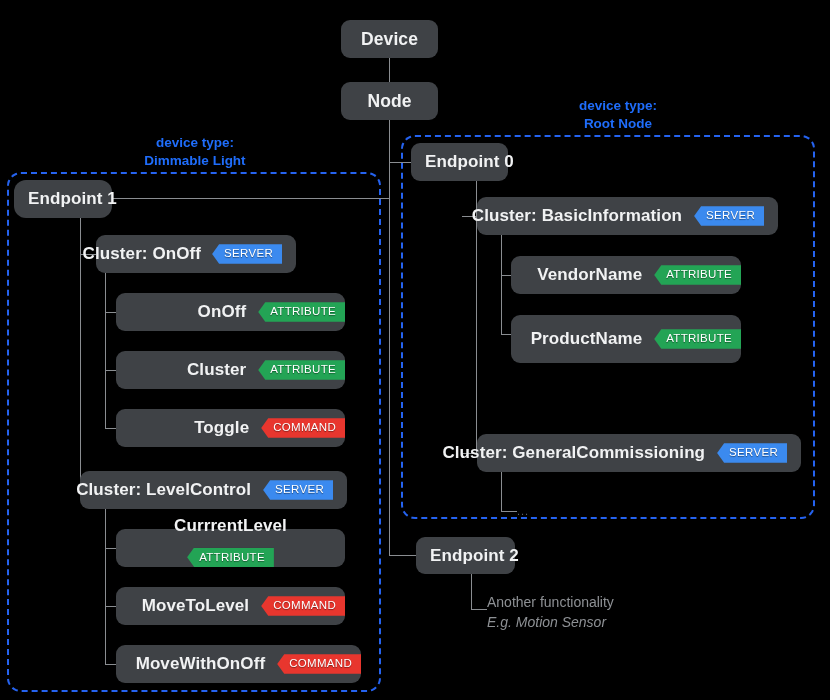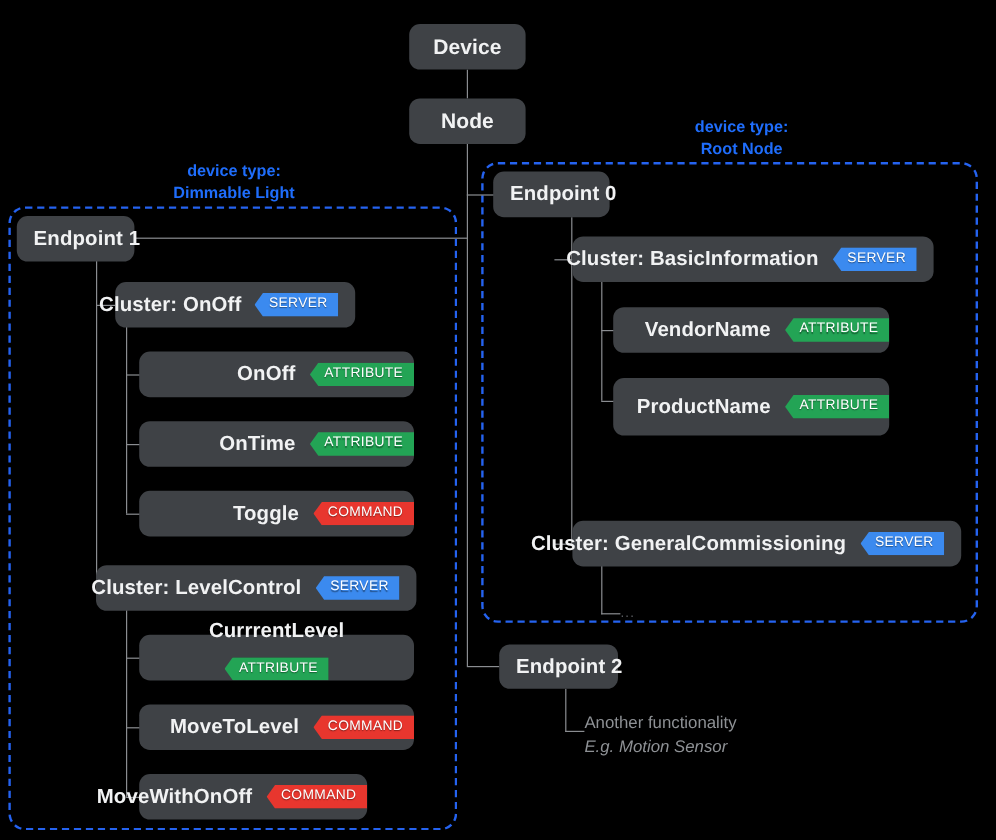--- a/index.html
+++ b/index.html
@@ -172,40 +172,40 @@
   </div>
 
   <div class="box center" style="left:341px; top:82px; width:97px; height:38px;">
     <span class="lbl">Node</span>
   </div>
 
   <div class="box endpoint" style="left:411px; top:143px; width:97px; height:38px;">
     <span class="lbl">Endpoint 0</span>
   </div>
 
-  <div class="box endpoint" style="left:14px; top:180px; width:98px; height:38px;">
+  <div class="box endpoint" style="left:14px; top:180px; width:98px; height:38px;border-radius:12px;">
     <span class="lbl">Endpoint 1</span>
   </div>
 
   <div class="box endpoint" style="left:416px; top:537px; width:99px; height:37px;">
     <span class="lbl">Endpoint 2</span>
   </div>
 
   <div class="box row cluster" style="left:96px; top:235px; width:200px; height:38px;gap:11px;">
     <span class="lbl">Cluster: OnOff</span>
     <span class="badge server">SERVER</span>
   </div>
 
   <div class="box row" style="left:116px; top:293px; width:229px; height:38px;">
     <span class="lbl">OnOff</span>
     <span class="badge attribute">ATTRIBUTE</span>
   </div>
 
   <div class="box row" style="left:116px; top:351px; width:229px; height:38px;">
-    <span class="lbl">OnTime</span>
+    <span class="lbl">Cluster</span>
     <span class="badge attribute">ATTRIBUTE</span>
   </div>
 
   <div class="box row" style="left:116px; top:409px; width:229px; height:38px;">
     <span class="lbl">Toggle</span>
     <span class="badge command">COMMAND</span>
   </div>
 
   <div class="box row cluster" style="left:80px; top:471px; width:267px; height:38px;">
     <span class="lbl">Cluster: LevelControl</span>
@@ -215,21 +215,21 @@
   <div class="box row" style="left:116px; top:529px; width:229px; height:38px;flex-direction:column;">
     <span class="lbl">CurrrentLevel</span>
     <span class="badge attribute">ATTRIBUTE</span>
   </div>
 
   <div class="box row" style="left:116px; top:587px; width:229px; height:38px;">
     <span class="lbl">MoveToLevel</span>
     <span class="badge command">COMMAND</span>
   </div>
 
-  <div class="box row" style="left:116px; top:645px; width:190px; height:38px;">
+  <div class="box row" style="left:116px; top:645px; width:245px; height:38px;">
     <span class="lbl">MoveWithOnOff</span>
     <span class="badge command">COMMAND</span>
   </div>
 
   <div class="box row cluster" style="left:477px; top:197px; width:301px; height:38px;">
     <span class="lbl">Cluster: BasicInformation</span>
     <span class="badge server">SERVER</span>
   </div>
 
   <div class="box row" style="left:511px; top:256px; width:230px; height:38px;">

